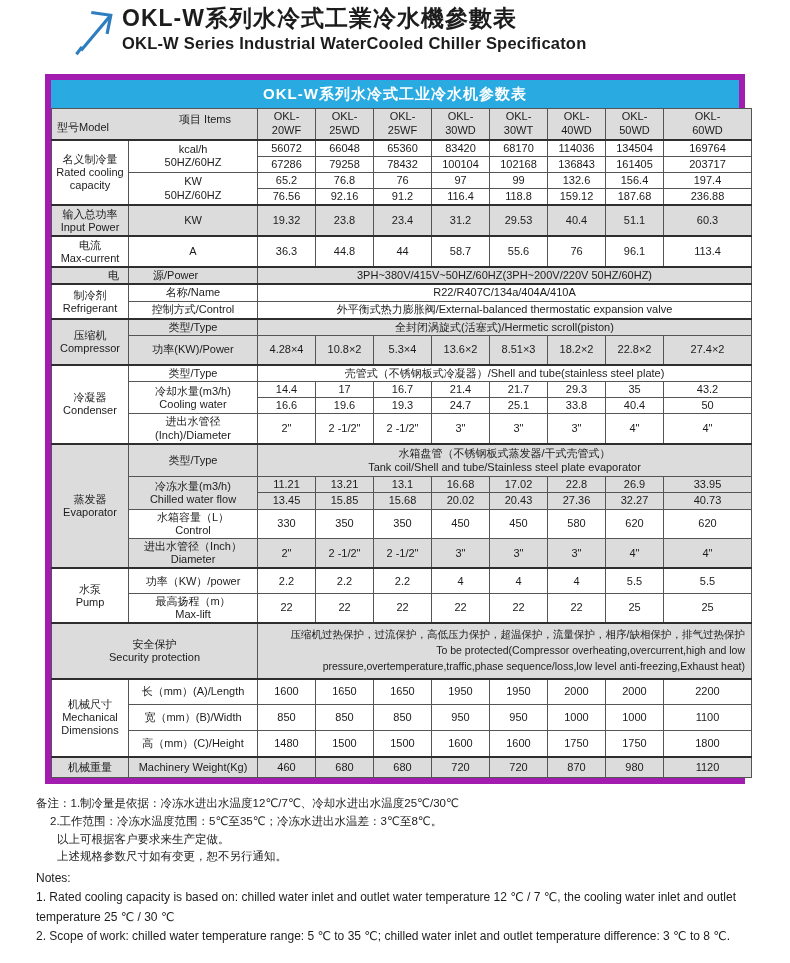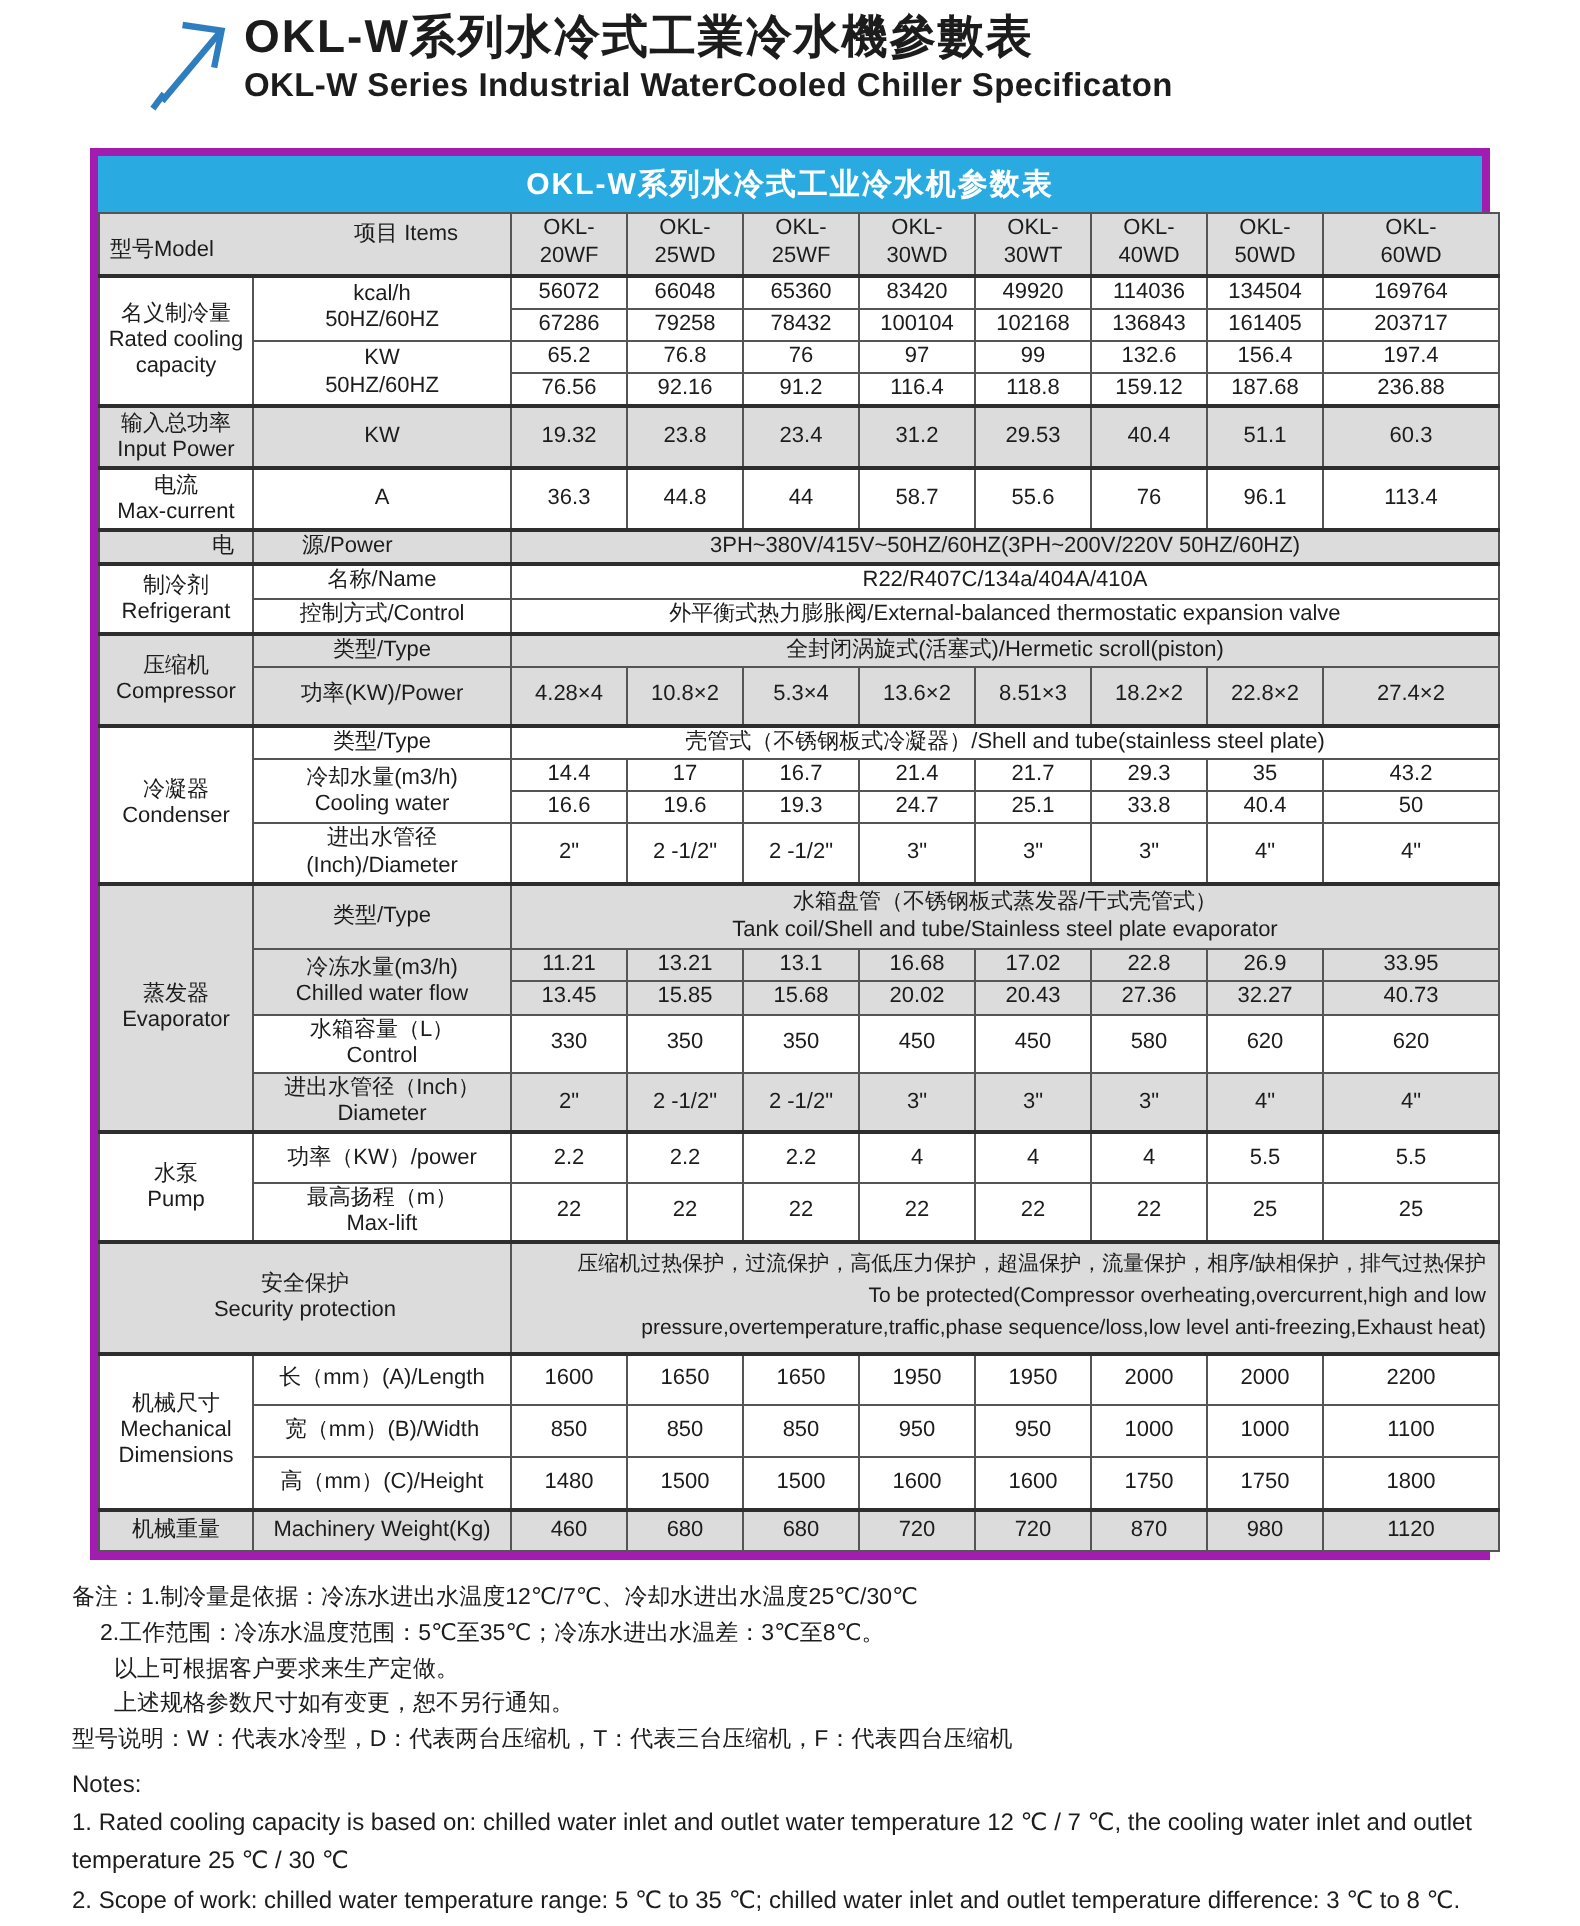--- a/index.html
+++ b/index.html
@@ -8,21 +8,21 @@
     font-family:"Liberation Sans","DejaVu Sans",sans-serif;
     color:#1c1c1c;-webkit-font-smoothing:antialiased;
   }
   
   .page-header{position:relative;height:62px;padding-top:4px;}
   .logo{position:absolute;left:72px;top:6px;width:46px;height:52px;}
   .titles{margin-left:122px;}
   .title-zh{font-size:23px;font-weight:700;letter-spacing:1px;line-height:1.25;}
   .title-en{font-size:16.5px;font-weight:600;letter-spacing:.2px;line-height:1.2;margin-top:1px;}
   
-  .table-wrap{margin:8px 0 0 45px;width:700px;border:4px solid #a21caf;box-sizing:border-box;}
+  .table-wrap{margin:8px 0 0 45px;width:700px;border:6px solid #a21caf;box-sizing:border-box;}
   .banner{height:28px;background:#29abe2;color:#ffffff;font-size:15px;font-weight:700;
           letter-spacing:1px;display:flex;align-items:center;justify-content:center;}
   table{width:100%;border-collapse:collapse;table-layout:fixed;}
   td{border:1px solid #555555;text-align:center;vertical-align:middle;
      font-size:11px;line-height:1.2;padding:1px 2px;overflow:hidden;background:#ffffff;}
   tr.shade td{background:#dcdcdc;}
   td.keep-white{background:#ffffff;}
   tr.sec td{border-top:2px solid #2e2e2e;}
   .zh{display:block;} .en{display:block;}
   .l1{display:block;} .l2{display:block;}
@@ -100,21 +100,21 @@
         <span class="en">Rated cooling capacity</span>
       </td>
       <td rowspan="2">
         <span class="l1">kcal/h</span>
         <span class="l2">50HZ/60HZ</span>
       </td>
     <td>56072</td>
           <td>66048</td>
           <td>65360</td>
           <td>83420</td>
-          <td>49920</td>
+          <td>68170</td>
           <td>114036</td>
           <td>134504</td>
           <td>169764</td>
         </tr>
     <tr class="r15">
           <td>67286</td>
           <td>79258</td>
           <td>78432</td>
           <td>100104</td>
           <td>102168</td>
@@ -422,20 +422,19 @@
         </tr>
   </tbody>
     </table>
 </div>
 
 <div class="notes-zh">
   <div>备注：1.制冷量是依据：冷冻水进出水温度12℃/7℃、冷却水进出水温度25℃/30℃</div>
   <div class="ind1">2.工作范围：冷冻水温度范围：5℃至35℃；冷冻水进出水温差：3℃至8℃。</div>
   <div class="ind2">以上可根据客户要求来生产定做。</div>
   <div class="ind2">上述规格参数尺寸如有变更，恕不另行通知。</div>
-  <div>型号说明：W：代表水冷型，D：代表两台压缩机，T：代表三台压缩机，F：代表四台压缩机</div>
 </div>
 <div class="notes-en">
   <div>Notes:</div>
   <div>1. Rated cooling capacity is based on: chilled water inlet and outlet water temperature 12 ℃ / 7 ℃, the cooling water inlet and outlet temperature 25 ℃ / 30 ℃</div>
   <div>2. Scope of work: chilled water temperature range: 5 ℃ to 35 ℃; chilled water inlet and outlet temperature difference: 3 ℃ to 8 ℃.</div>
 
 </div>
 
 </body></html>

